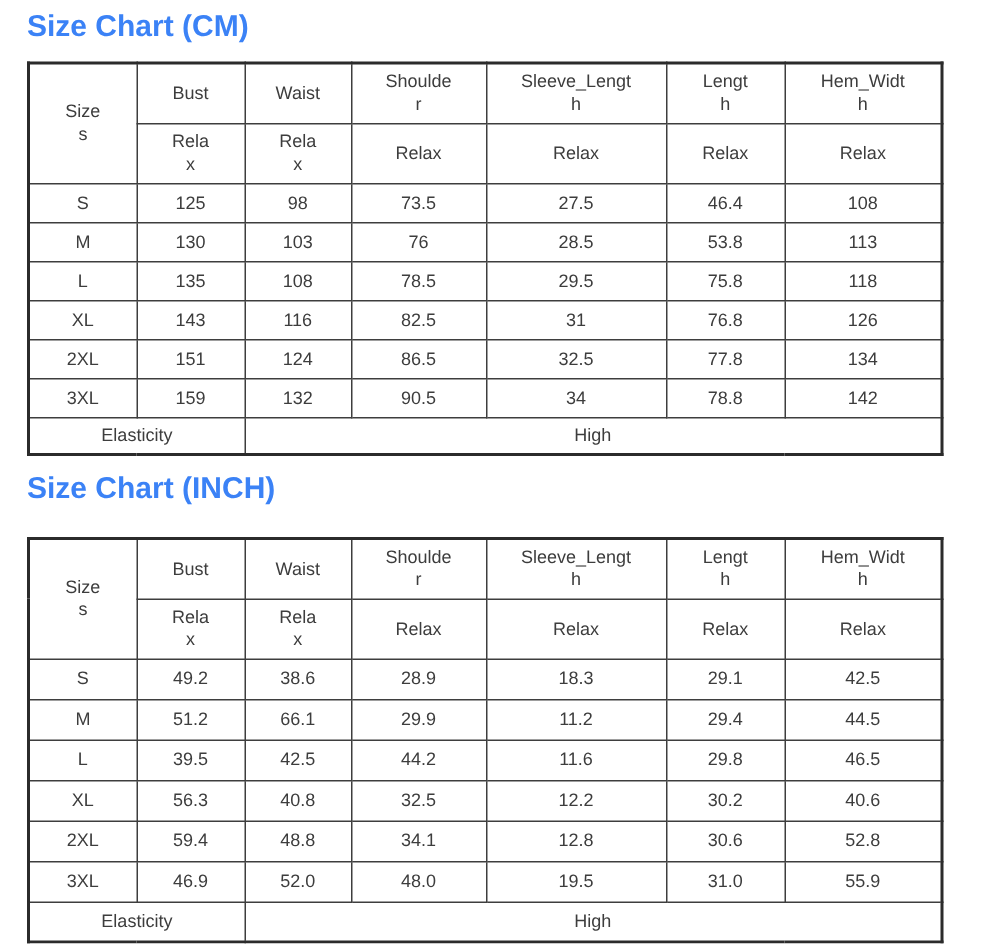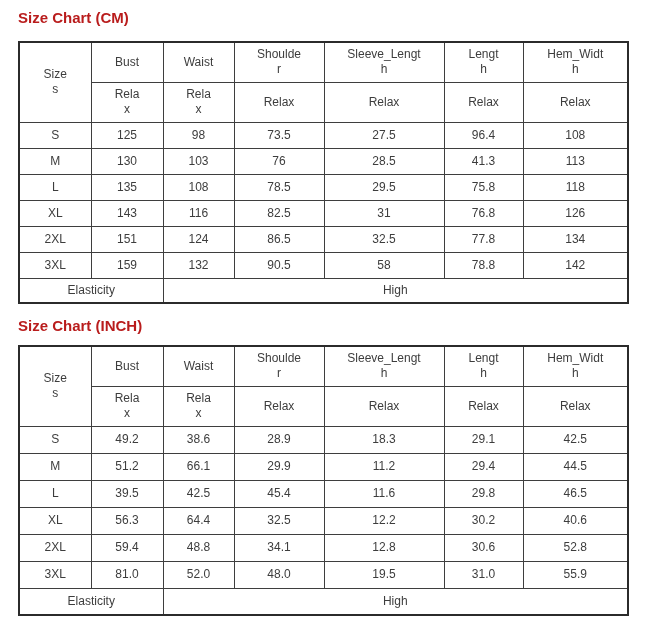--- a/index.html
+++ b/index.html
@@ -10,29 +10,29 @@
   body {
     width: 655px;
     height: 629px;
     box-sizing: border-box;
     padding: 9px 0 0 18px;
     font-family: "Liberation Sans", sans-serif;
     color: #3d3d3d;
     overflow: hidden;
   }
   .section-title {
-    font-size: 15px;
+    font-size: 20px;
     font-weight: bold;
-    color: #b91c1c;
+    color: #3b82f6;
     line-height: 18px;
     margin: 0 0 14px 0;
   }
   .section-title.second {
     margin-top: 13px;
-    margin-bottom: 10px;
+    margin-bottom: 23px;
   }
   table.chart {
     border-collapse: collapse;
     table-layout: fixed;
     width: 609px;
     border: 2px solid #2b2b2b;
   }
   table.chart th, table.chart td {
     border: 1px solid #3e3e3e;
     font-size: 12px;
@@ -98,30 +98,30 @@
       <th>Relax</th>
       <th>Relax</th>
       <th>Relax</th>
     </tr>
     <tr class="dr">
       <td>S</td>
       <td>125</td>
       <td>98</td>
       <td>73.5</td>
       <td>27.5</td>
-      <td>96.4</td>
+      <td>46.4</td>
       <td>108</td>
     </tr>
     <tr class="dr">
       <td>M</td>
       <td>130</td>
       <td>103</td>
       <td>76</td>
       <td>28.5</td>
-      <td>41.3</td>
+      <td>53.8</td>
       <td>113</td>
     </tr>
     <tr class="dr">
       <td>L</td>
       <td>135</td>
       <td>108</td>
       <td>78.5</td>
       <td>29.5</td>
       <td>75.8</td>
       <td>118</td>
@@ -142,21 +142,21 @@
       <td>86.5</td>
       <td>32.5</td>
       <td>77.8</td>
       <td>134</td>
     </tr>
     <tr class="dr">
       <td>3XL</td>
       <td>159</td>
       <td>132</td>
       <td>90.5</td>
-      <td>58</td>
+      <td>34</td>
       <td>78.8</td>
       <td>142</td>
     </tr>
     <tr class="fr">
       <td colspan="2">Elasticity</td>
       <td colspan="5">High</td>
     </tr>
   </tbody>
 </table>
 
@@ -212,46 +212,46 @@
       <td>66.1</td>
       <td>29.9</td>
       <td>11.2</td>
       <td>29.4</td>
       <td>44.5</td>
     </tr>
     <tr class="dr">
       <td>L</td>
       <td>39.5</td>
       <td>42.5</td>
-      <td>45.4</td>
+      <td>44.2</td>
       <td>11.6</td>
       <td>29.8</td>
       <td>46.5</td>
     </tr>
     <tr class="dr">
       <td>XL</td>
       <td>56.3</td>
-      <td>64.4</td>
+      <td>40.8</td>
       <td>32.5</td>
       <td>12.2</td>
       <td>30.2</td>
       <td>40.6</td>
     </tr>
     <tr class="dr">
       <td>2XL</td>
       <td>59.4</td>
       <td>48.8</td>
       <td>34.1</td>
       <td>12.8</td>
       <td>30.6</td>
       <td>52.8</td>
     </tr>
     <tr class="dr">
       <td>3XL</td>
-      <td>81.0</td>
+      <td>46.9</td>
       <td>52.0</td>
       <td>48.0</td>
       <td>19.5</td>
       <td>31.0</td>
       <td>55.9</td>
     </tr>
     <tr class="fr">
       <td colspan="2">Elasticity</td>
       <td colspan="5">High</td>
     </tr>

